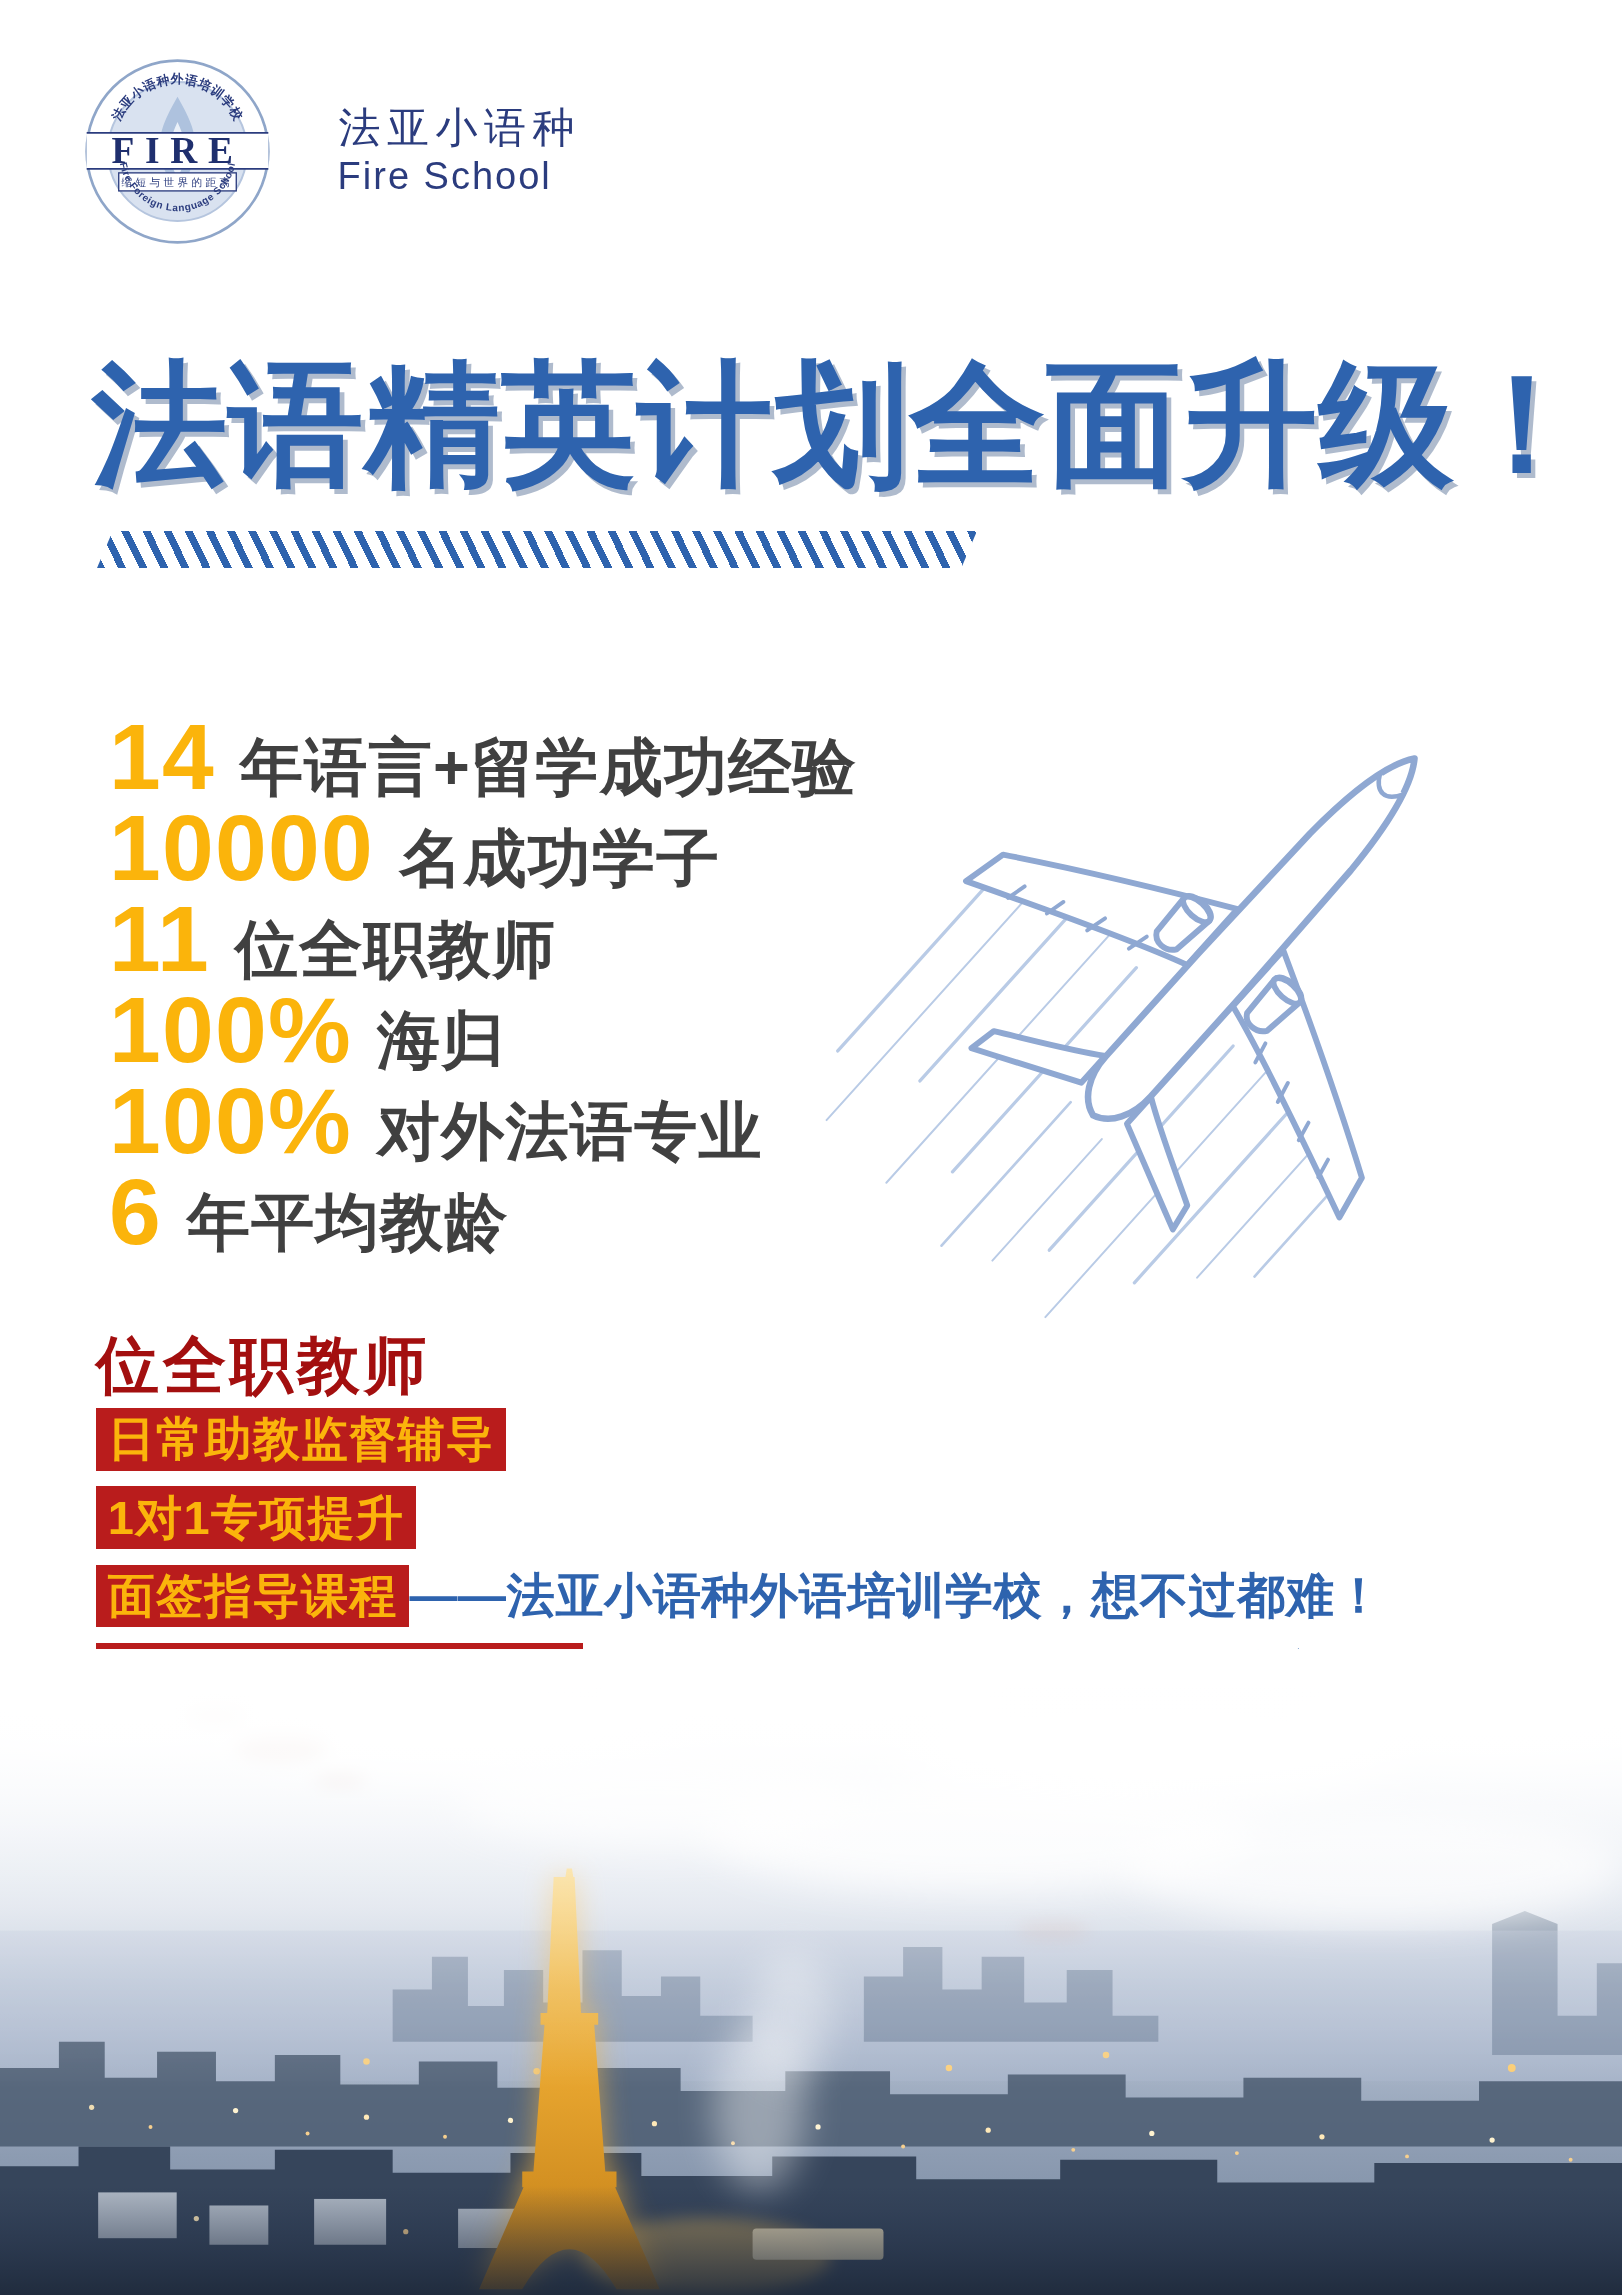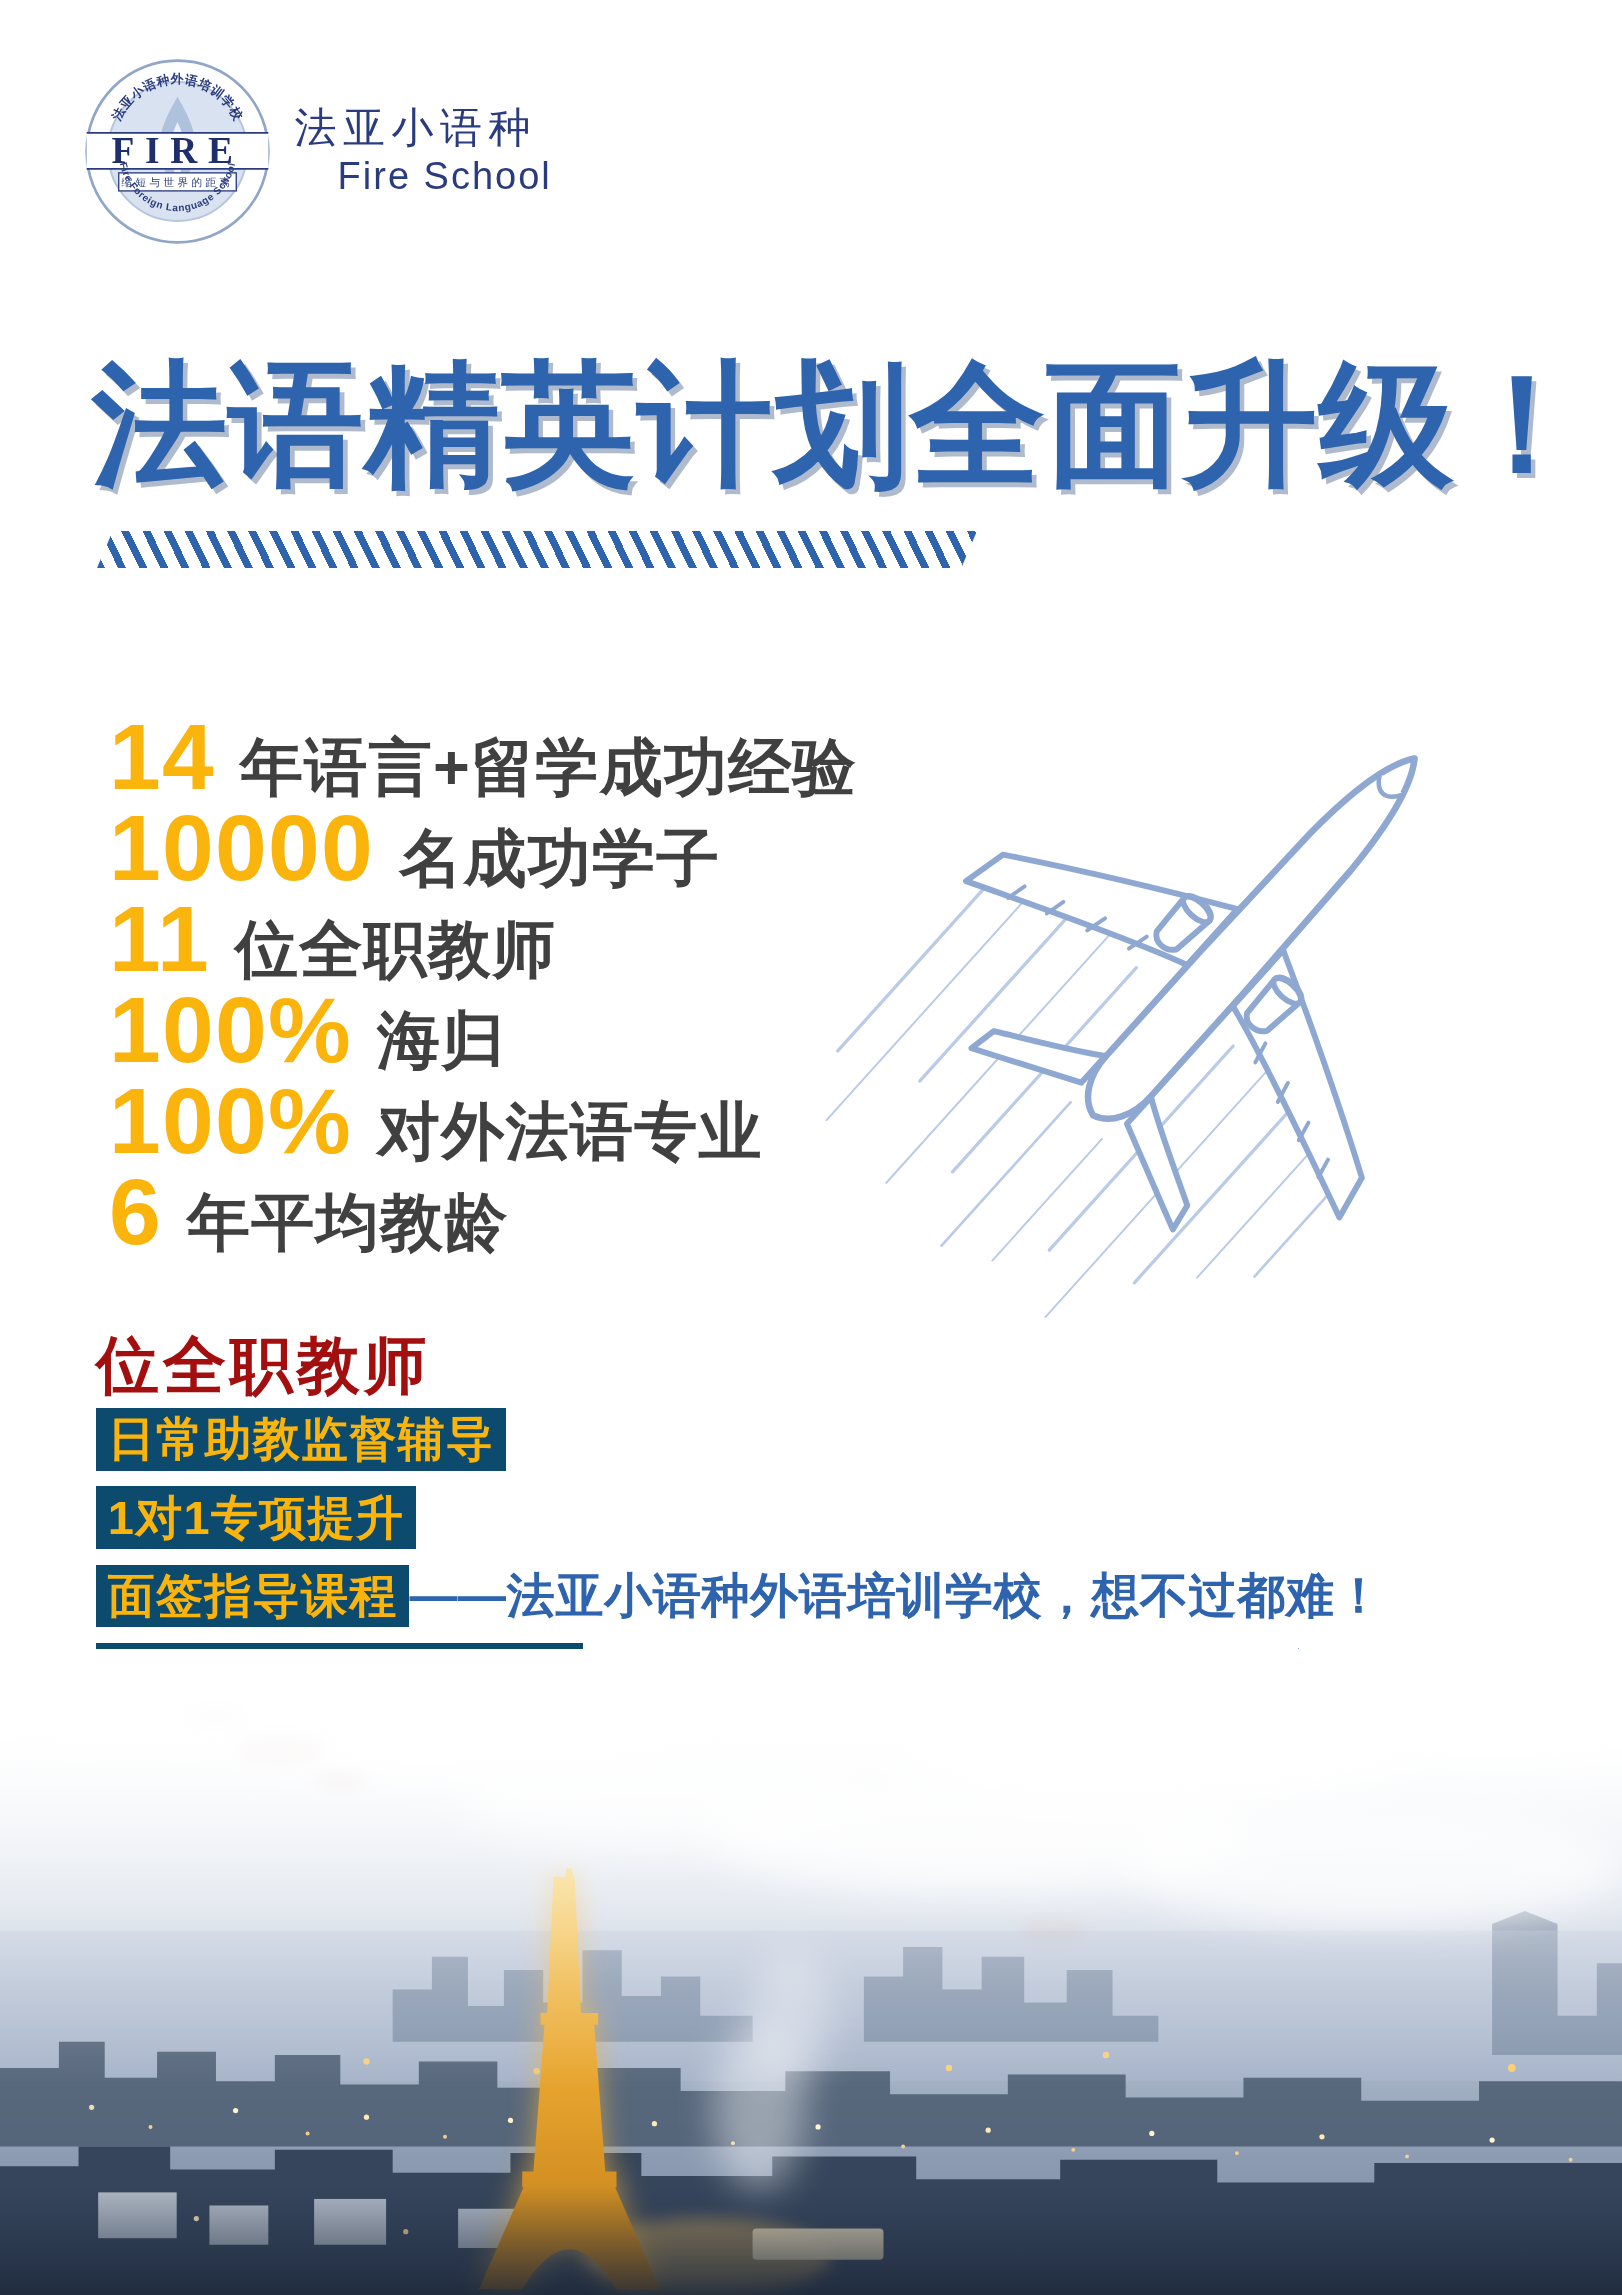--- a/index.html
+++ b/index.html
@@ -3,21 +3,21 @@
 <meta charset="utf-8">
 <style>
   html,body{margin:0;padding:0;background:#ffffff;}
   body{width:1623px;height:2295px;position:relative;font-family:"Liberation Sans","DejaVu Sans",sans-serif;}
   .poster{position:absolute;inset:0;width:1623px;height:2295px;background:#ffffff;overflow:hidden;}
 
   
   .logo-wrap{position:absolute;left:84px;top:58px;display:flex;align-items:center;gap:23.6px;}
   .logo-medallion{width:187px;height:187px;display:block;}
   .brand-text{display:flex;flex-direction:column;justify-content:center;color:#2B3C7E;}
-  .brand-zh{font-size:42px;letter-spacing:6.5px;font-weight:500;line-height:1.05;}
+  .brand-zh{font-size:42px;letter-spacing:6.5px;font-weight:500;line-height:1.05;margin-left:44px;}
   .brand-en{font-size:38px;letter-spacing:2px;font-weight:400;line-height:1.05;margin-top:6.5px;margin-left:43px;}
 
   
   .headline{position:absolute;left:92px;top:357px;width:1440px;font-size:135px;font-weight:800;
             color:#2E63AE;letter-spacing:1.3px;line-height:1;white-space:nowrap;
             text-shadow:4.6px 5.2px 0 rgba(27,59,112,0.35);}
   .stripe-band{position:absolute;left:97px;top:531px;width:880px;height:37px;
                background:repeating-linear-gradient(64deg,#2E63AE 0 7.2px,rgba(0,0,0,0) 7.2px 19px);
                clip-path:polygon(15.7px 0,100% 0,calc(100% - 15.7px) 100%,0 100%);}
 
@@ -28,21 +28,21 @@
   .stat-text{font-size:63px;font-weight:700;color:#404040;line-height:0.95;letter-spacing:1.3px;}
 
   
   .plane-wrap{position:absolute;left:819px;top:607px;width:804px;height:759px;}
 
   
   .features-heading{position:absolute;left:96px;top:1334px;font-size:63px;font-weight:800;
                     color:#A30F0F;letter-spacing:3.9px;line-height:1;}
   .features{position:absolute;left:96px;top:1408px;display:flex;flex-direction:column;}
   .feature{display:flex;align-items:center;margin-bottom:15.7px;white-space:nowrap;}
-  .feature-label{display:inline-block;background:#0c4a6e;color:#FBB40B;font-size:47px;font-weight:800;
+  .feature-label{display:inline-block;background:#b91c1c;color:#FBB40B;font-size:47px;font-weight:800;
                  line-height:1;padding:7.2px 11.8px 8.5px 11.8px;letter-spacing:1.3px;}
   .feature-desc{font-size:48px;font-weight:700;color:#2E63AE;letter-spacing:0.7px;line-height:1;}
 
   
   .photo{position:absolute;left:0;top:1649px;width:1623px;height:647px;}
   .photo svg{display:block;}
 </style>
 </head>
 <body>
 

